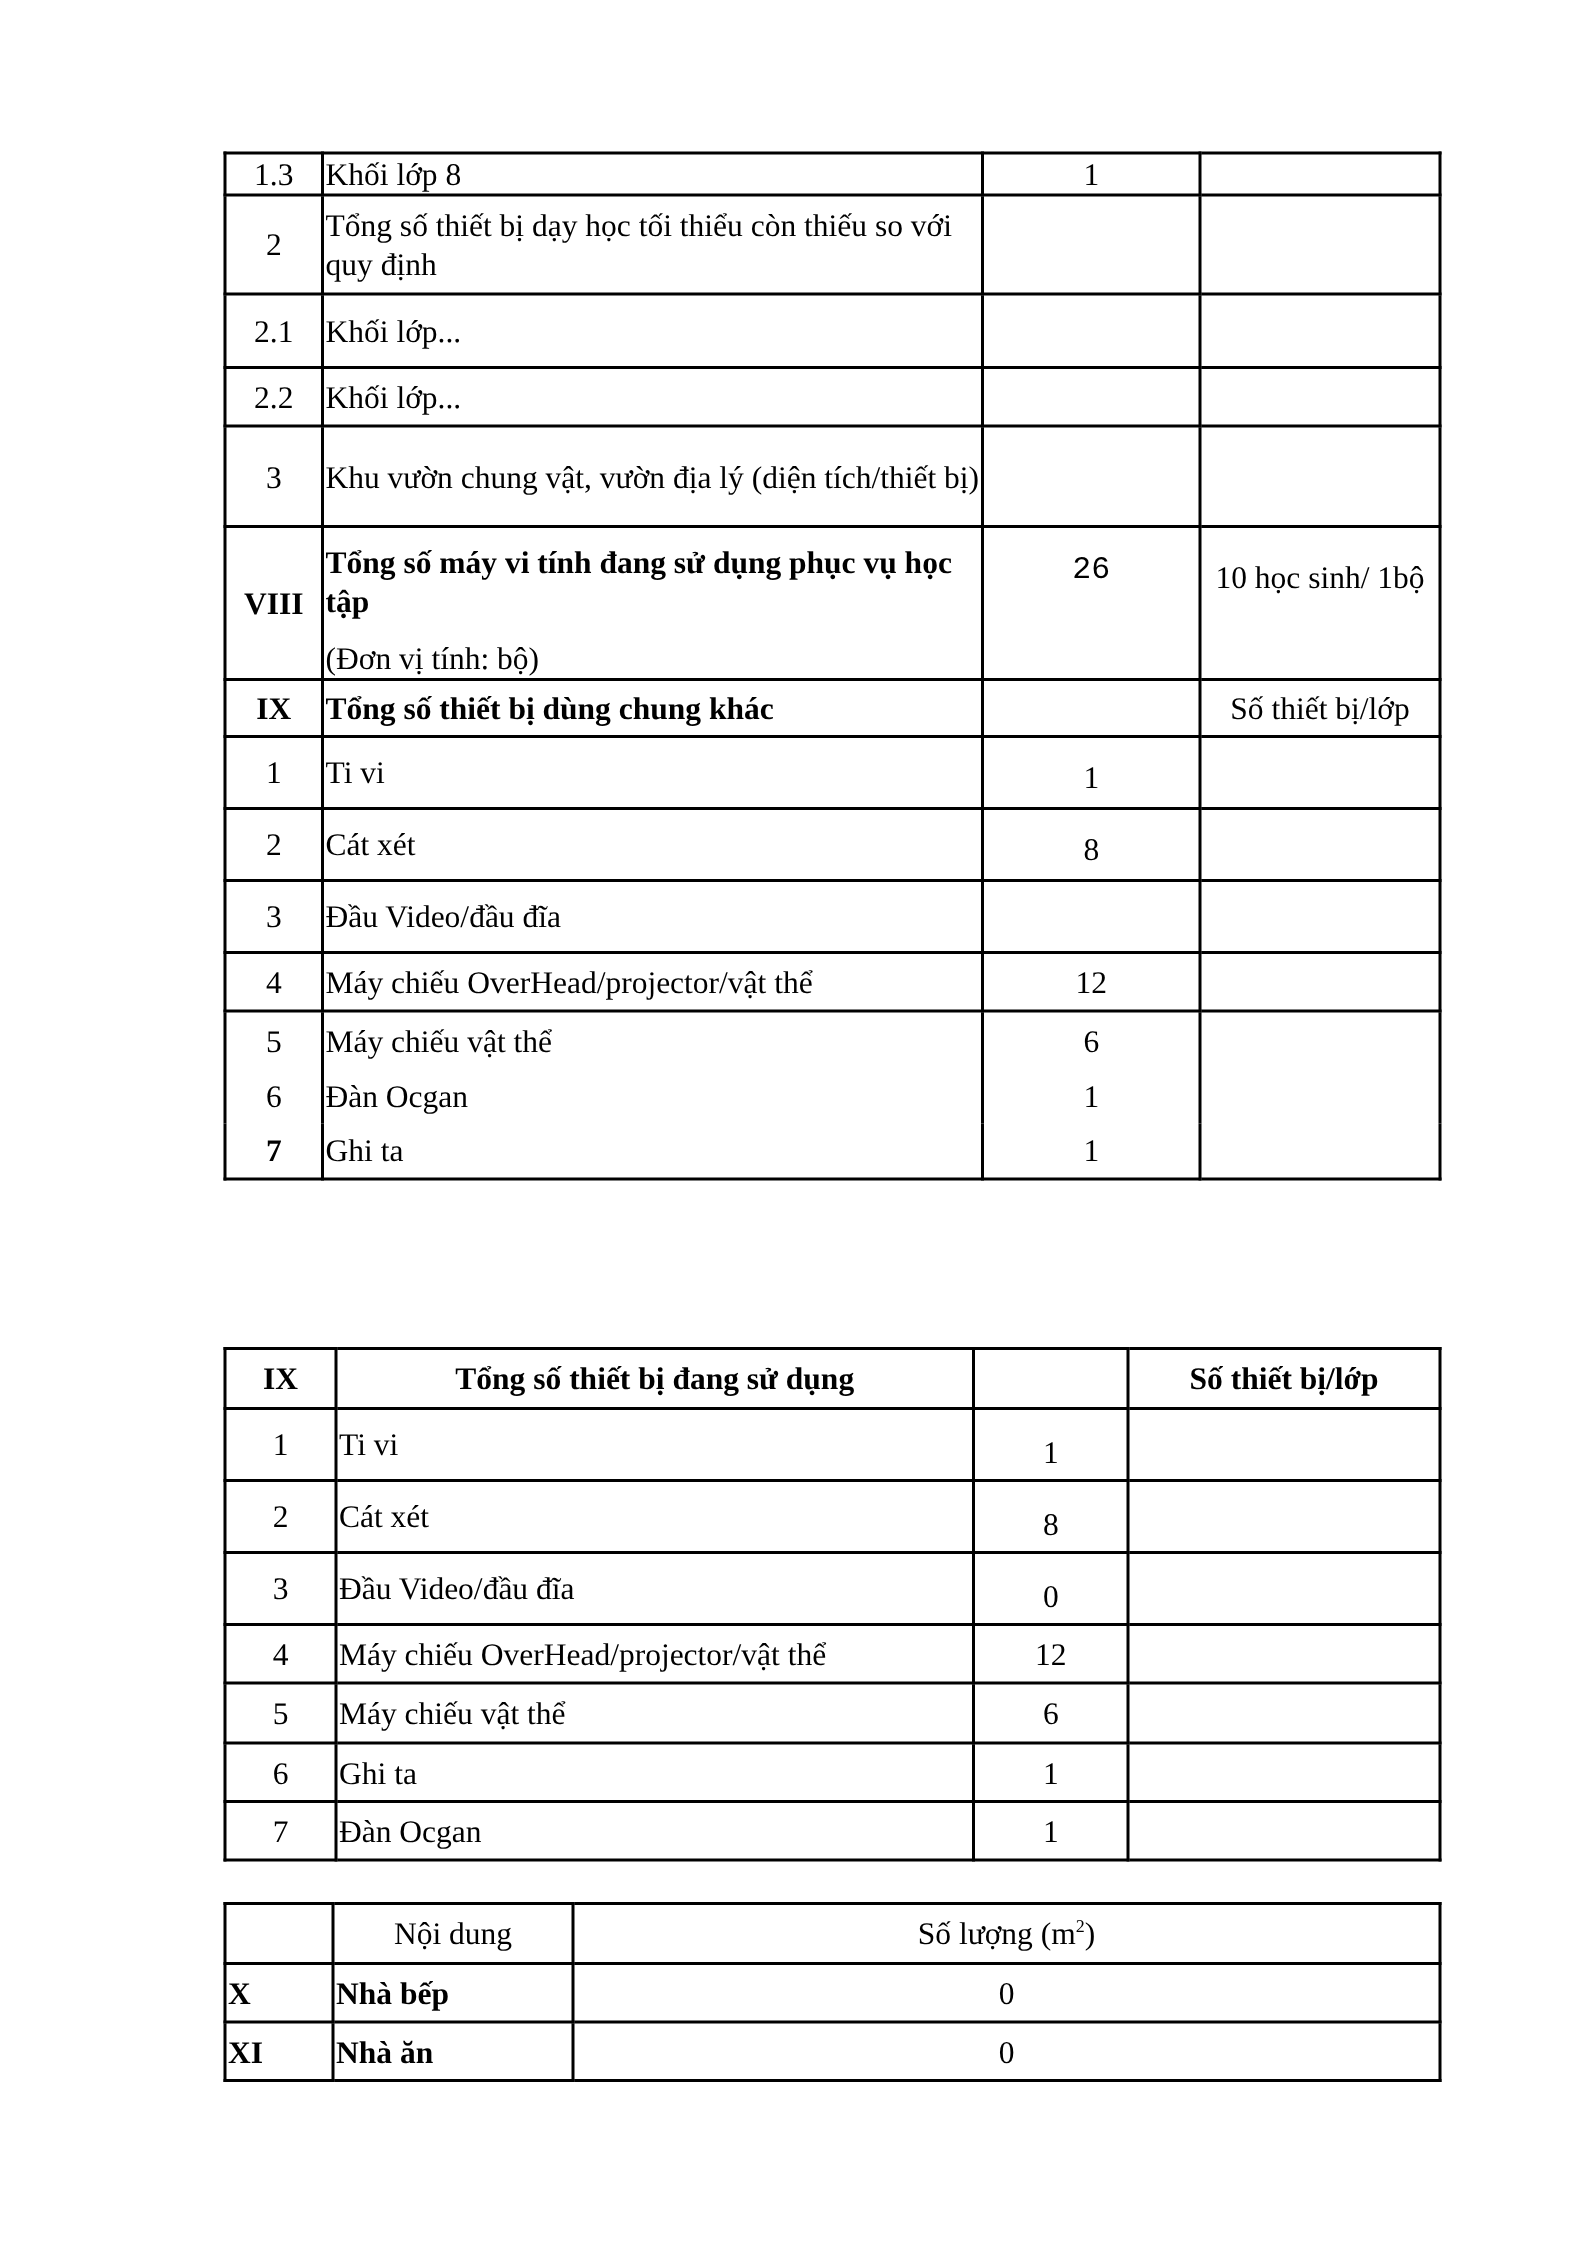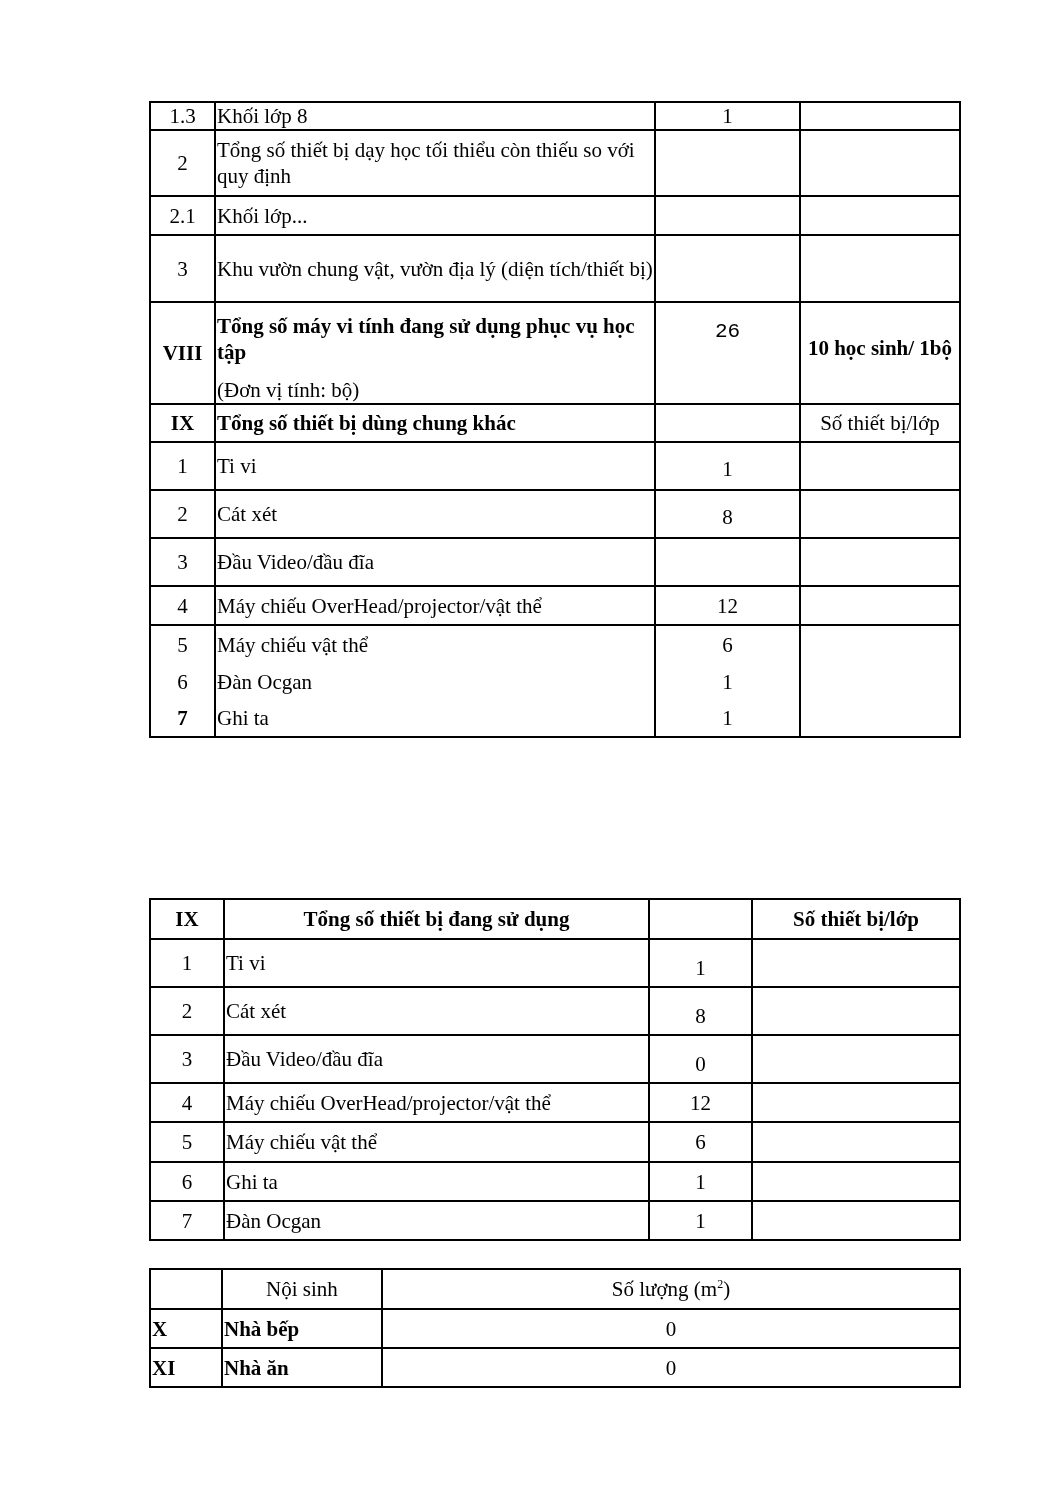--- a/index.html
+++ b/index.html
@@ -31,40 +31,46 @@
     <td class="l">Khối lớp 8</td>
     <td class="c">1</td>
     <td class="c"></td>
   </tr>
   <tr style="height:66px">
     <td class="c">2</td>
     <td class="l wrap">Tổng số thiết bị dạy học tối thiểu còn thiếu so với quy định</td>
     <td class="c"></td>
     <td class="c"></td>
   </tr>
-  <tr style="height:39px">
+  <tr style="height:49px">
     <td class="c">2.1</td>
+    <td class="l">Khối lớp...</td>
+    <td class="c"></td>
+    <td class="c"></td>
+  </tr>
+  <tr style="height:39px">
+    <td class="c">2.2</td>
     <td class="l">Khối lớp...</td>
     <td class="c"></td>
     <td class="c"></td>
   </tr>
   <tr style="height:67px">
     <td class="c">3</td>
     <td class="l wrap">Khu vườn chung vật, vườn địa lý (diện tích/thiết bị)</td>
     <td class="c"></td>
     <td class="c"></td>
   </tr>
   <tr style="height:102px">
     <td class="c b">VIII</td>
     <td class="l" style="vertical-align:top; padding-top:10px;">
       <span class="b wrap sub" style="white-space:normal;">Tổng số máy vi tính đang sử dụng phục vụ học tập</span>
       <span class="sub" style="margin-top:12px;">(Đơn vị tính: bộ)</span>
     </td>
     <td class="c" style="vertical-align:top; padding-top:16px;font-family:Liberation Mono, monospace;">26</td>
-    <td class="c" style="vertical-align:top; padding-top:32px;font-weight:bold;">10 học sinh/ 1bộ</td>
+    <td class="c" style="vertical-align:top; padding-top:20px;">10 học sinh/ 1bộ</td>
   </tr>
   <tr style="height:38px">
     <td class="c b">IX</td>
     <td class="l b">Tổng số thiết bị dùng chung khác</td>
     <td class="c"></td>
     <td class="c">Số thiết bị/lớp</td>
   </tr>
   <tr style="height:48px">
     <td class="c">1</td>
     <td class="l" style="vertical-align:top; padding-top:10px;">Ti vi</td>
@@ -171,21 +177,21 @@
 
 <table style="left:149px; top:1268px; width:810px;">
   <colgroup>
       <col style="width:72px">
       <col style="width:160px">
       <col style="width:578px">
     </colgroup>
   <tbody>
       <tr style="height:40px">
     <td class="l"></td>
-    <td class="c">Nội sinh</td>
+    <td class="c">Nội dung</td>
     <td class="c"><span>Số lượng (m</span><sup>2</sup><span>)</span></td>
   </tr>
   <tr style="height:39px">
     <td class="l b">X</td>
     <td class="l b">Nhà bếp</td>
     <td class="c">0</td>
   </tr>
   <tr style="height:39px">
     <td class="l b">XI</td>
     <td class="l b">Nhà ăn</td>

